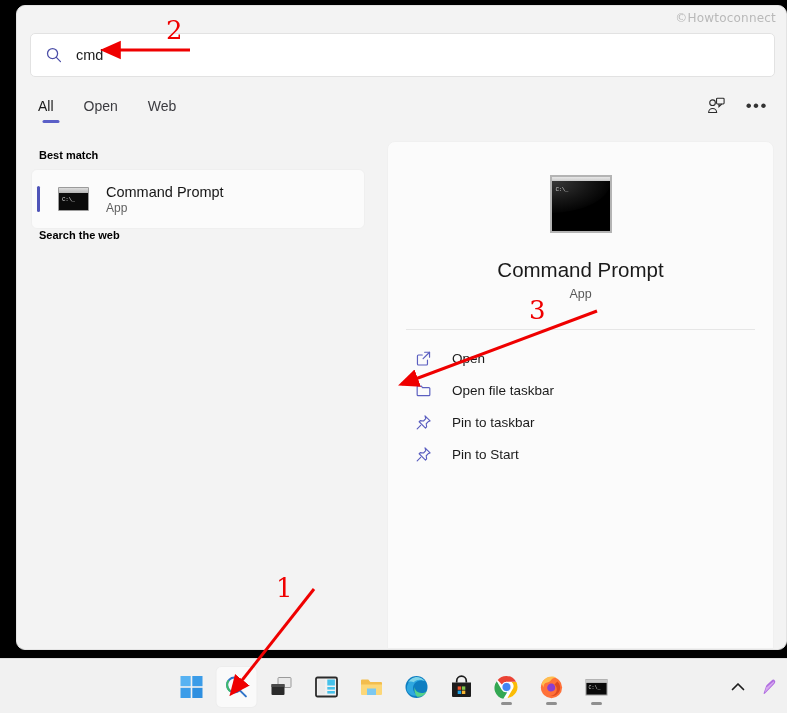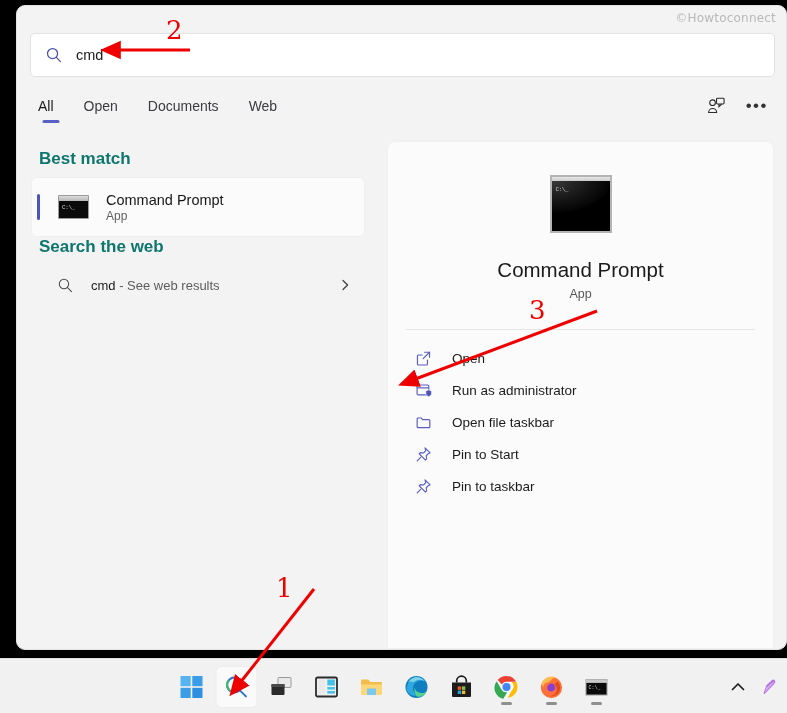--- a/index.html
+++ b/index.html
@@ -117,22 +117,22 @@
 
   
   #results-col {
     position: absolute;
     left: 0px;
     top: 128px;
     width: 362px;
     bottom: 0;
   }
   .section-head {
-    font-size: 17px;
-    color: #0f766e;
+    font-size: 11px;
+    color: #000000;
     font-weight: bold;
     padding-left: 22px;
     margin-bottom: 8px;
     font-family: "Liberation Sans", sans-serif;
   }
   #best-match-head { margin-top: 15px; }
 
   .result-card {
     position: relative;
     margin: 0 14px 0 14px;
@@ -309,23 +309,20 @@
   </div>
 
   <div id="tabs">
     <div class="tab active">
       <span>All</span>
     </div>
     <div class="tab">
       <span>Open</span>
     </div>
     <div class="tab">
-      <span>Documents</span>
-    </div>
-    <div class="tab">
       <span>Web</span>
     </div>
   </div>
 
   <div id="tabs-right">
     <svg class="ico" viewBox="0 0 22 22">
       <circle cx="7.2" cy="7.4" r="3.1" fill="none" stroke="#2b2b2b" stroke-width="1.2"></circle>
       <path d="M2.9 18.2 a4.4 4.4 0 0 1 8.8 0 z" fill="none" stroke="#2b2b2b" stroke-width="1.2"></path>
       <rect x="11.6" y="2.4" width="8.3" height="6.4" rx="1" fill="none" stroke="#2b2b2b" stroke-width="1.2"></rect>
       <path d="M14.2 8.8 l0 3 l3.1 -3" fill="none" stroke="#2b2b2b" stroke-width="1.2"></path>
@@ -342,32 +339,20 @@
         <span class="prompt">C:\_</span>
       </div>
       <div class="res-texts">
         <div class="res-title">Command Prompt</div>
         <div class="res-sub">App</div>
       </div>
     </div>
 
     <div class="section-head" id="web-head">Search the web</div>
 
-    <div class="web-row">
-      <svg class="mag" viewBox="0 0 20 20">
-        <circle cx="8.2" cy="8.2" r="5.5" fill="none" stroke="#4a4a4a" stroke-width="1.2"></circle>
-        <line x1="12.4" y1="12.5" x2="17" y2="17.2" stroke="#4a4a4a" stroke-width="1.2" stroke-linecap="round"></line>
-      </svg>
-      <div class="wt">
-        <span>cmd</span><span class="grey"> - See web results</span>
-      </div>
-      <svg class="arrow-r" viewBox="0 0 12 12">
-        <polyline points="4,1.5 8.6,6 4,10.5" fill="none" stroke="#3c3c3c" stroke-width="1.2" stroke-linecap="round" stroke-linejoin="round"></polyline>
-      </svg>
-    </div>
   </div>
 
   <div id="detail-pane">
     <div id="detail-icon-wrap">
       <div class="glare"></div>
       <span class="prompt">C:\_</span>
     </div>
     <div id="detail-title">Command Prompt</div>
     <div id="detail-sub">App</div>
     <div id="detail-divider"></div>
@@ -376,50 +361,42 @@
 
       <div class="action-row">
         <svg class="aico" viewBox="0 0 18 18">
           <path d="M10.2 2.4 h5.2 v5.2" fill="none" stroke="#5b5fc0" stroke-width="1.25" stroke-linecap="round" stroke-linejoin="round"></path>
           <path d="M15.4 2.4 L8.6 9.2" fill="none" stroke="#5b5fc0" stroke-width="1.25" stroke-linecap="round"></path>
           <path d="M13.2 10.8 v4.1 a1 1 0 0 1 -1 1 H3.6 a1 1 0 0 1 -1 -1 V6.3 a1 1 0 0 1 1 -1 H7.7" fill="none" stroke="#5b5fc0" stroke-width="1.25" stroke-linecap="round" stroke-linejoin="round"></path>
         </svg>
         <span class="alab">Open</span>
       </div>
 
-      <div class="action-row">
-        <svg class="aico" viewBox="0 0 18 18">
-          <rect x="2.2" y="3.2" width="12.4" height="10.4" rx="1.2" fill="none" stroke="#5b5fc0" stroke-width="1.25"></rect>
-          <path d="M2.2 6.2 h12.4" stroke="#5b5fc0" stroke-width="1.25"></path>
-          <path d="M11.4 9.4 l3.1 -1.1 l3.1 1.1 v2.4 c0 2 -1.7 3.2 -3.1 3.8 c-1.4 -.6 -3.1 -1.8 -3.1 -3.8 z" fill="#4f54b8" stroke="#ffffff" stroke-width=".7"></path>
-        </svg>
-        <span class="alab">Run as administrator</span>
-      </div>
 
       <div class="action-row">
         <svg class="aico" viewBox="0 0 18 18">
           <path d="M2.3 5.2 a1 1 0 0 1 1 -1 h3.2 l1.5 1.7 h6.7 a1 1 0 0 1 1 1 v6.6 a1 1 0 0 1 -1 1 H3.3 a1 1 0 0 1 -1 -1 z" fill="none" stroke="#5b5fc0" stroke-width="1.25" stroke-linejoin="round"></path>
         </svg>
         <span class="alab">Open file taskbar</span>
       </div>
 
       <div class="action-row">
         <svg class="aico" viewBox="0 0 18 18">
           <path d="M10.6 1.9 l5.4 5.4 l-1.7 .6 l-2.4 2.4 l.4 3.4 l-1.2 1.2 L4.4 8.2 l1.2 -1.2 l3.4 .4 l2.4 -2.4 z" fill="none" stroke="#5b5fc0" stroke-width="1.2" stroke-linejoin="round"></path>
           <line x1="6.0" y1="12.0" x2="2.3" y2="15.8" stroke="#5b5fc0" stroke-width="1.2" stroke-linecap="round"></line>
         </svg>
-        <span class="alab">Pin to Start</span>
+        <span class="alab">Pin to taskbar</span>
       </div>
 
       <div class="action-row">
         <svg class="aico" viewBox="0 0 18 18">
           <path d="M10.6 1.9 l5.4 5.4 l-1.7 .6 l-2.4 2.4 l.4 3.4 l-1.2 1.2 L4.4 8.2 l1.2 -1.2 l3.4 .4 l2.4 -2.4 z" fill="none" stroke="#5b5fc0" stroke-width="1.2" stroke-linejoin="round"></path>
           <line x1="6.0" y1="12.0" x2="2.3" y2="15.8" stroke="#5b5fc0" stroke-width="1.2" stroke-linecap="round"></line>
         </svg>
-        <span class="alab">Pin to taskbar</span>
+        <span class="alab">Pin to Start</span>
       </div>
 
     </div>
   </div>
 </div>
 
 <div id="taskbar">
   <div id="taskbar-icons">
 
     <div class="tb-item">

